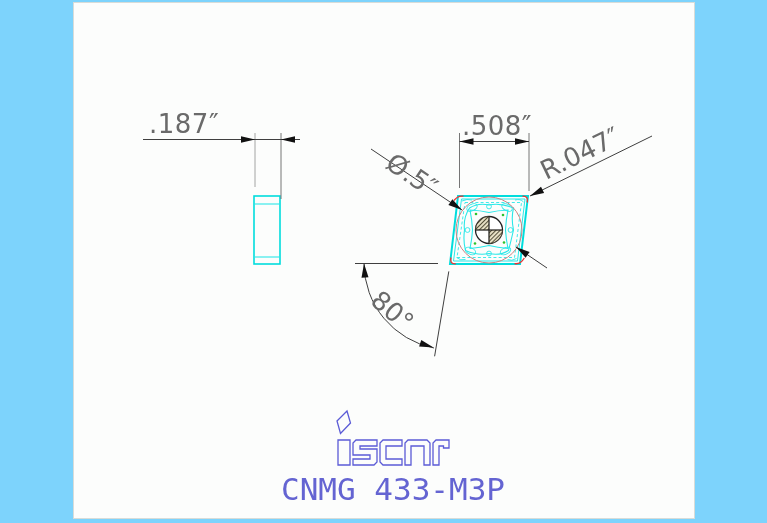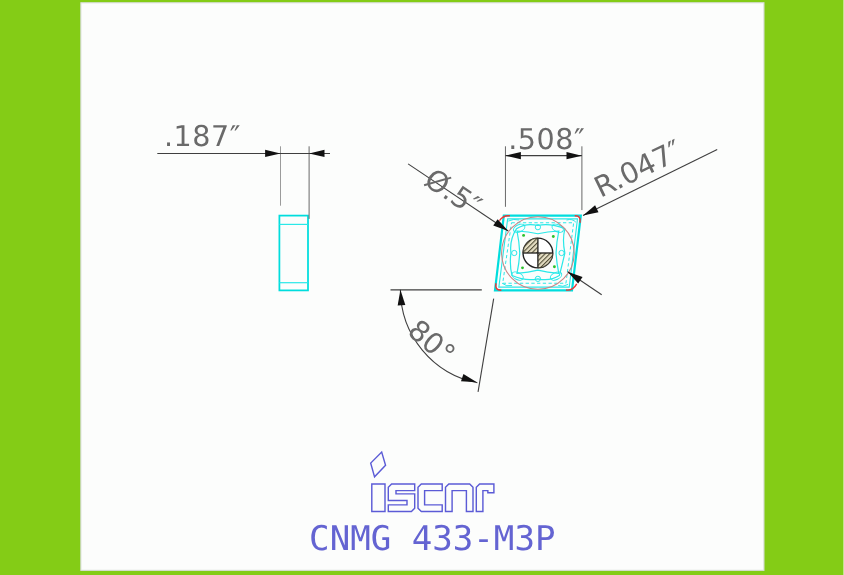--- a/index.html
+++ b/index.html
@@ -1,16 +1,16 @@
 <!DOCTYPE html>
 <html><head>
 <meta charset="utf-8">
 <style>
   html,body{margin:0;padding:0;background:#ffffff;}
-  #stage{position:relative;width:767px;height:523px;background:#84cc16;overflow:hidden;
+  #stage{position:relative;width:767px;height:523px;background:#7dd3fc;overflow:hidden;
          font-family:"DejaVu Sans", sans-serif;}
   svg{position:absolute;left:0;top:0;}
   .paper{fill:#fcfdfc;stroke:#d8dcd8;stroke-width:1;}
   .cy{stroke:#00dddd;fill:none;}
   .cy2{stroke:#2ae8e8;fill:none;}
   .dimline{stroke:#3f3f3f;stroke-width:1;fill:none;}
   .extline{stroke:#666666;stroke-width:0.9;fill:none;}
   .extlight{stroke:#9a9a9a;stroke-width:0.9;fill:none;}
   .arrow{fill:#111111;stroke:none;}
   .dimtext{font-family:"DejaVu Sans", sans-serif;font-size:26px;fill:#6a6a6a;letter-spacing:0.5px;}

